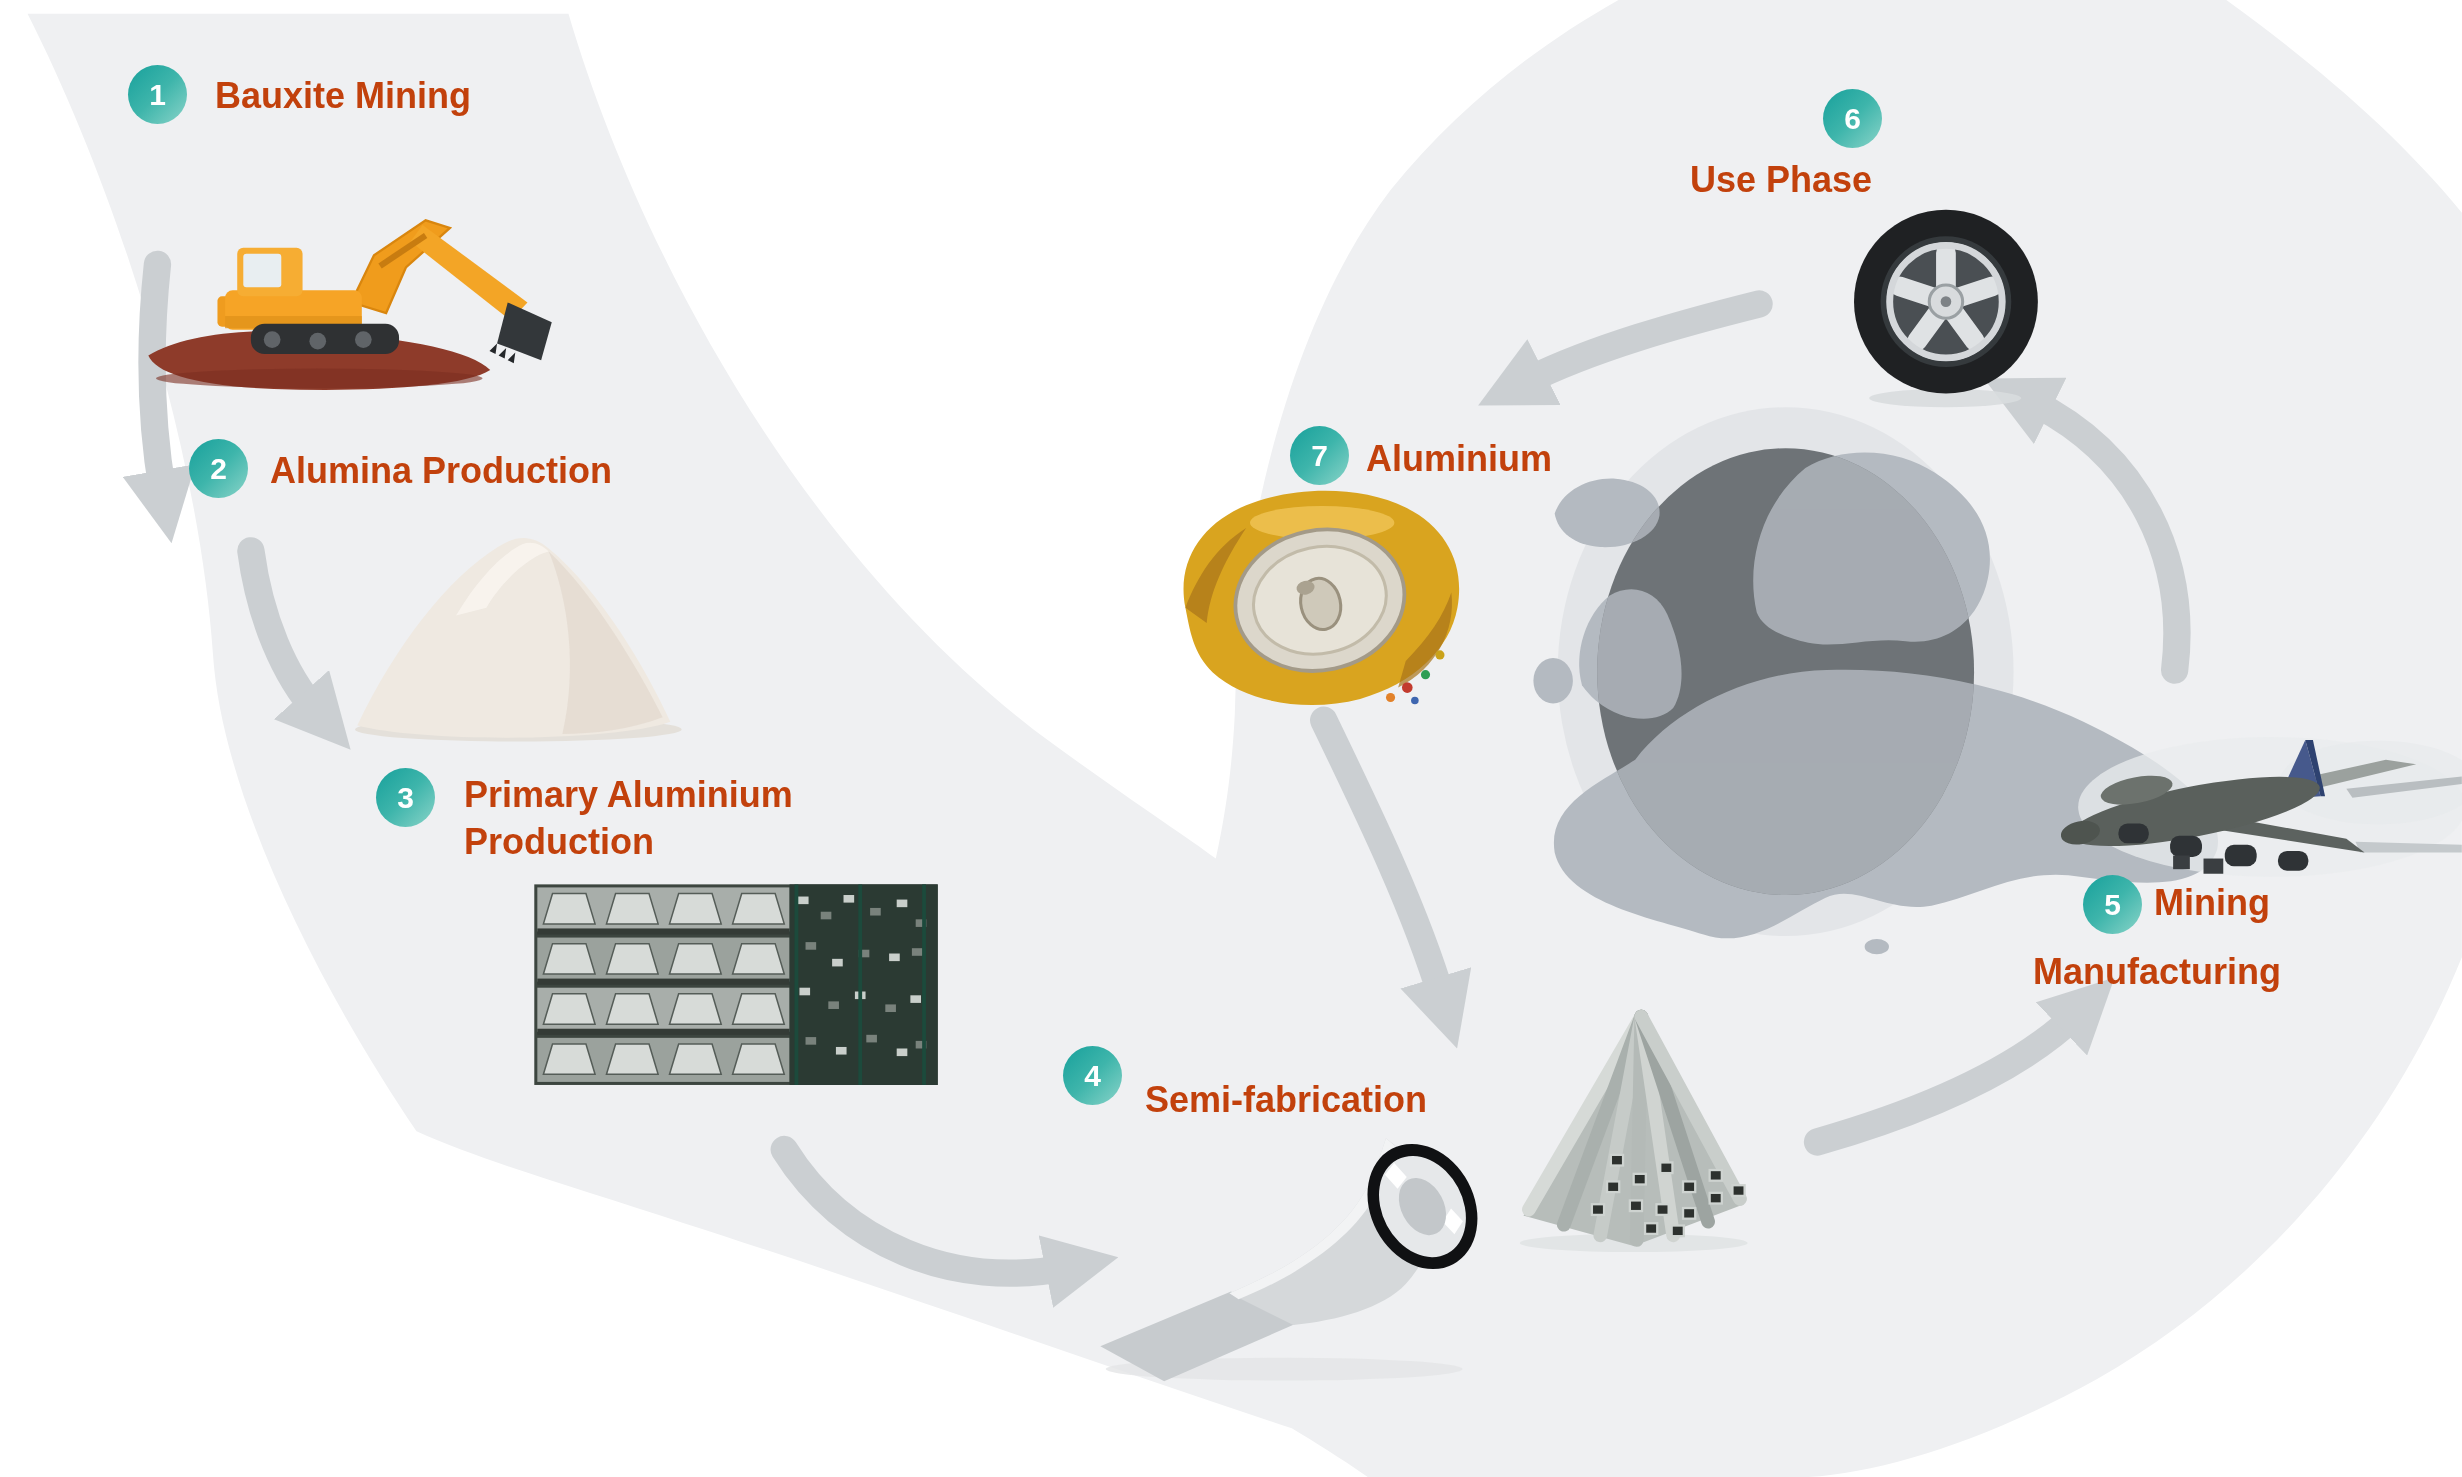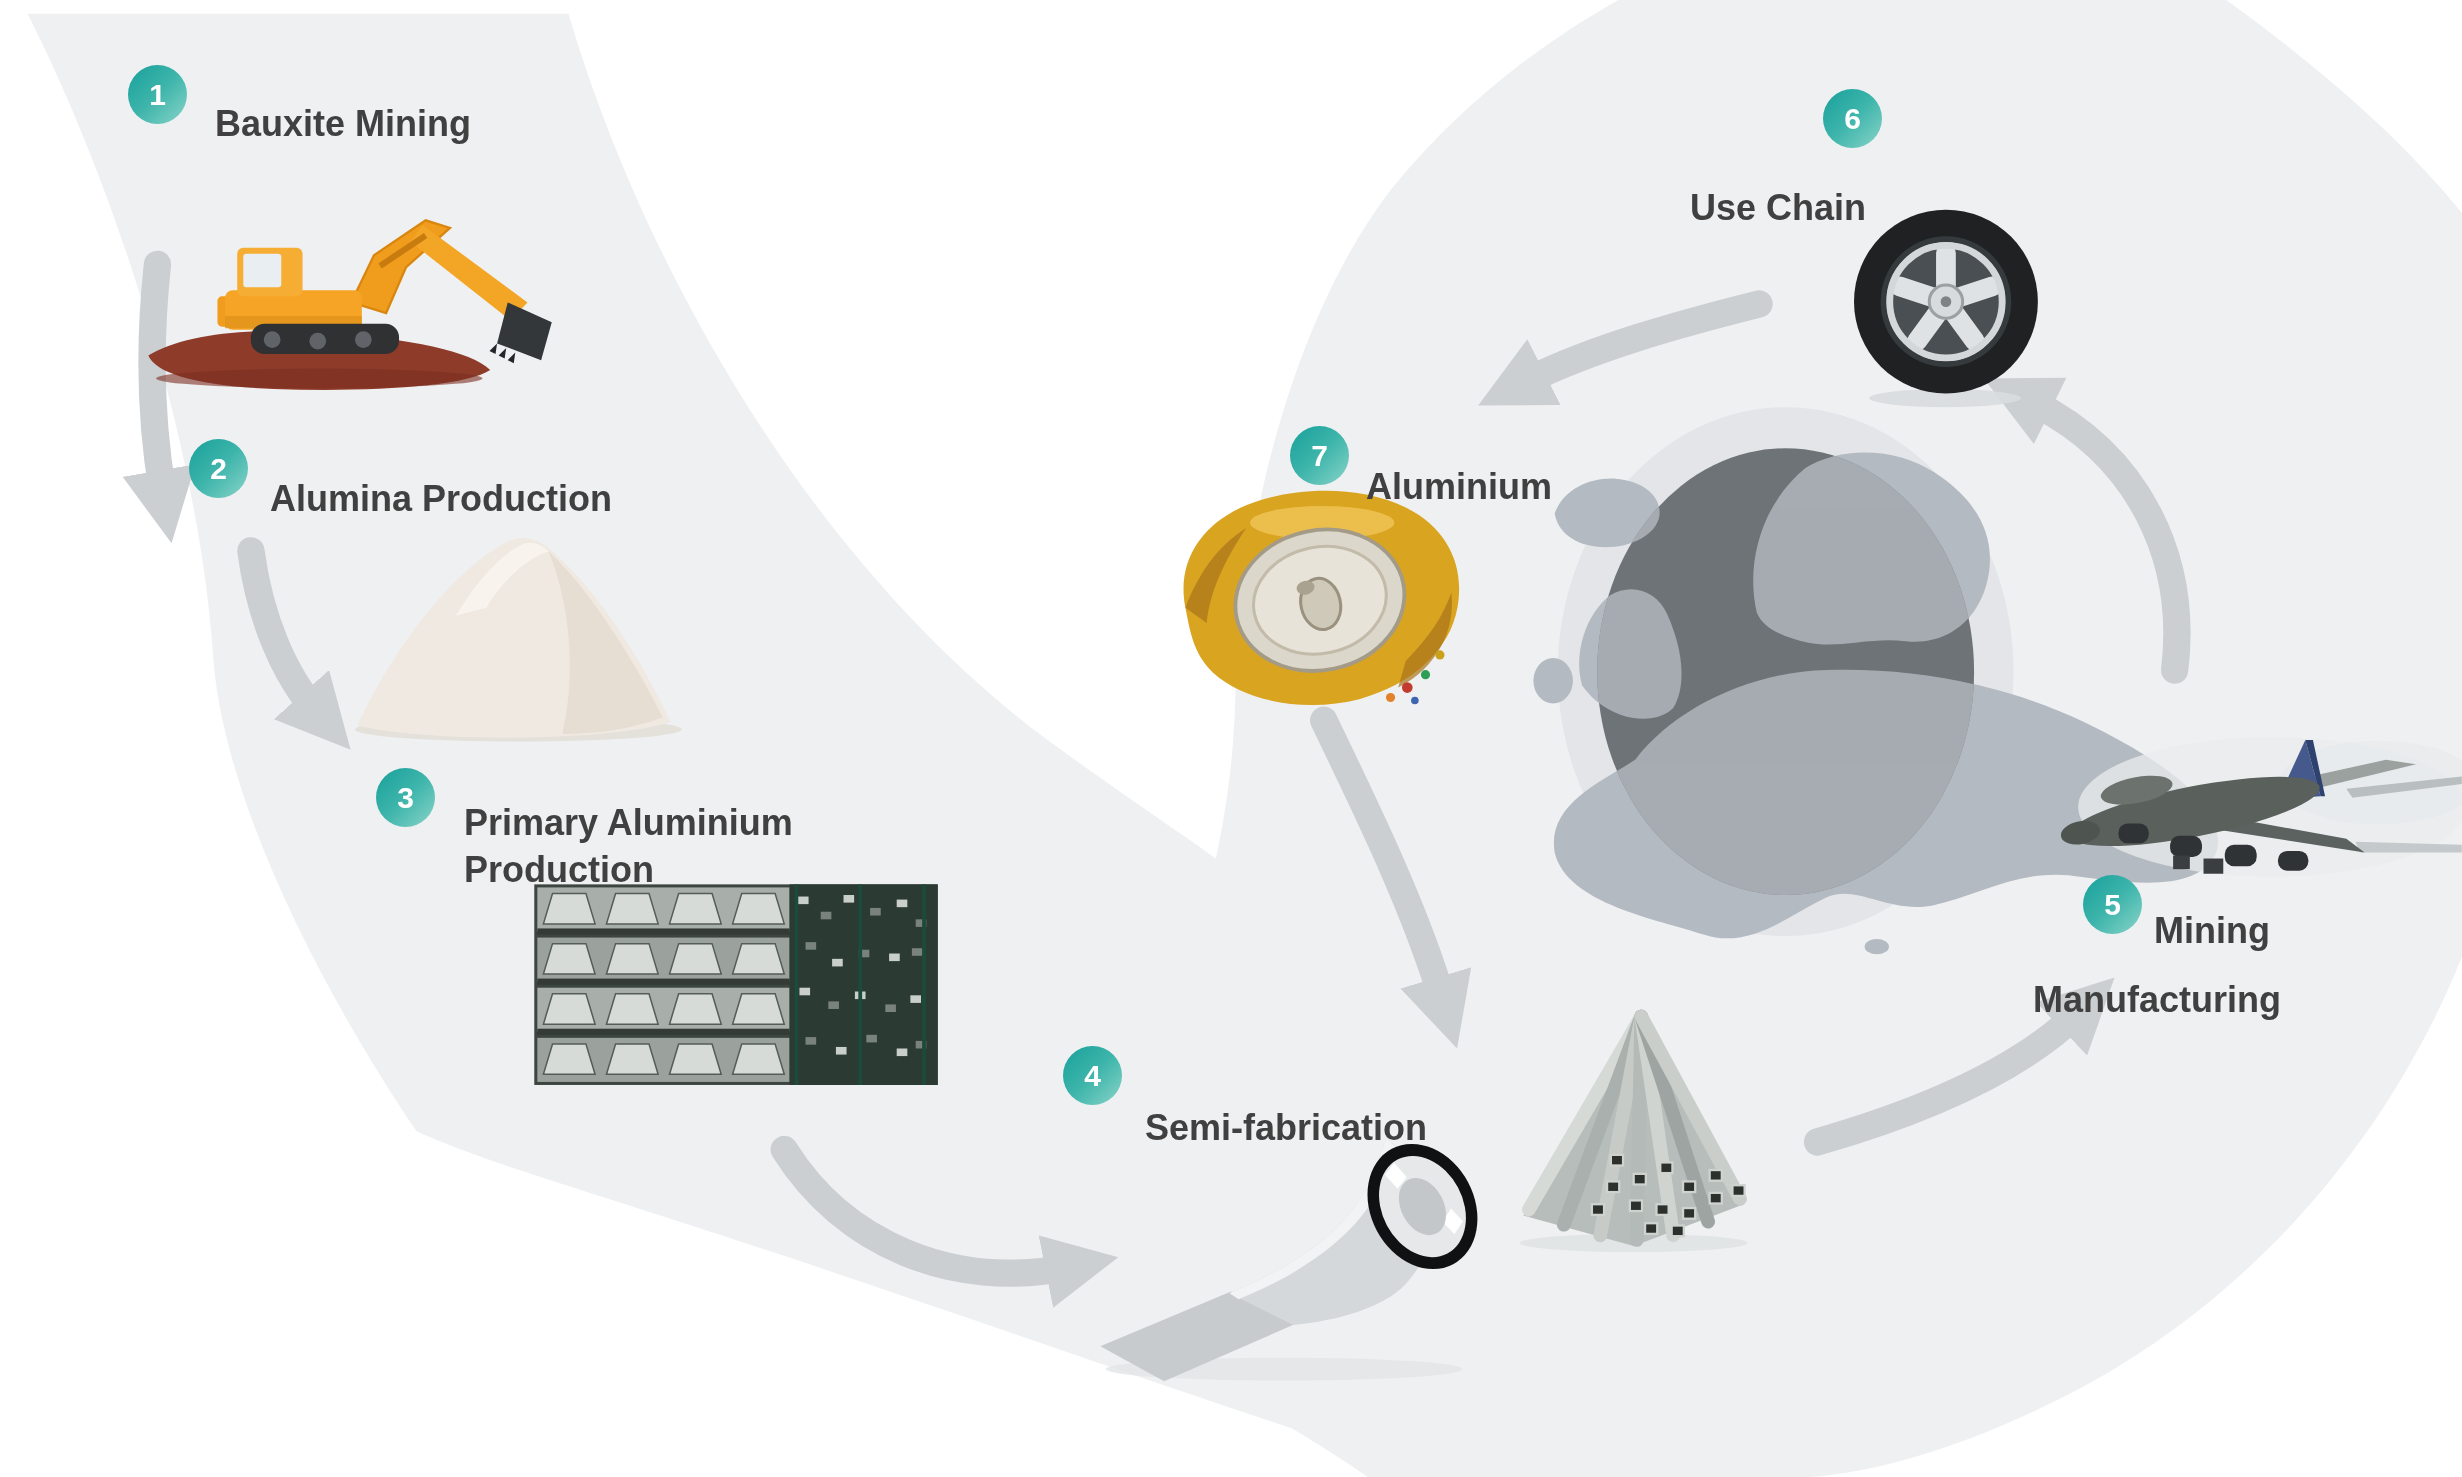--- a/index.html
+++ b/index.html
@@ -2,22 +2,22 @@
 <html style="font-size:12px"><head>
 <meta charset="utf-8">
 <style>
   html,body{margin:0;padding:0;background:#ffffff;}
   #stage{position:relative;width:2462px;height:1477px;background:#ffffff;overflow:hidden;
          font-family:"Liberation Sans",sans-serif;}
   #scene{position:absolute;left:0;top:0;}
   .badge{position:absolute;width:59px;height:59px;border-radius:50%;
          background:linear-gradient(135deg,#17a09b 0%,#3eb5ab 50%,#8ad4c9 100%);
          color:#ffffff;font:700 30px/59px "Liberation Sans",sans-serif;text-align:center;}
-  .label{position:absolute;color:#404040;font:700 36px/47px "Liberation Sans",sans-serif;
-         white-space:nowrap;letter-spacing:0;margin-top:28px;}
+  .label{position:absolute;color:#c2410c;font:700 36px/47px "Liberation Sans",sans-serif;
+         white-space:nowrap;letter-spacing:0;}
   .label div:empty{display:none;}
   .ctitle{position:absolute;left:1550px;top:576px;width:471px;text-align:center;
           color:#ffffff;font:700 47px/61px "Liberation Serif",serif;}
 </style>
 </head>
 <body>
 
 <div id="stage">
 
   <svg id="scene" width="2462" height="1477" viewBox="0 0 3240 1944">
@@ -259,20 +259,20 @@
 
   <div class="label" style="left:215px;top:72px">Bauxite Mining</div>
   <div class="label" style="left:270px;top:447px">Alumina Production</div>
   <div class="label" style="left:464px;top:771px">
     <div>Primary Aluminium</div>
     <div>Production</div>
   </div>
   <div class="label" style="left:1145px;top:1076px">Semi-fabrication</div>
   <div class="label" style="left:2154px;top:879px">Mining</div>
   <div class="label" style="left:2033px;top:948px">Manufacturing</div>
-  <div class="label" style="left:1690px;top:156px">Use Chain</div>
+  <div class="label" style="left:1690px;top:156px">Use Phase</div>
   <div class="label" style="left:1366px;top:435px">Aluminium</div>
 
   <div class="ctitle">
   </div>
 
 </div>
 
 
 </body></html>

